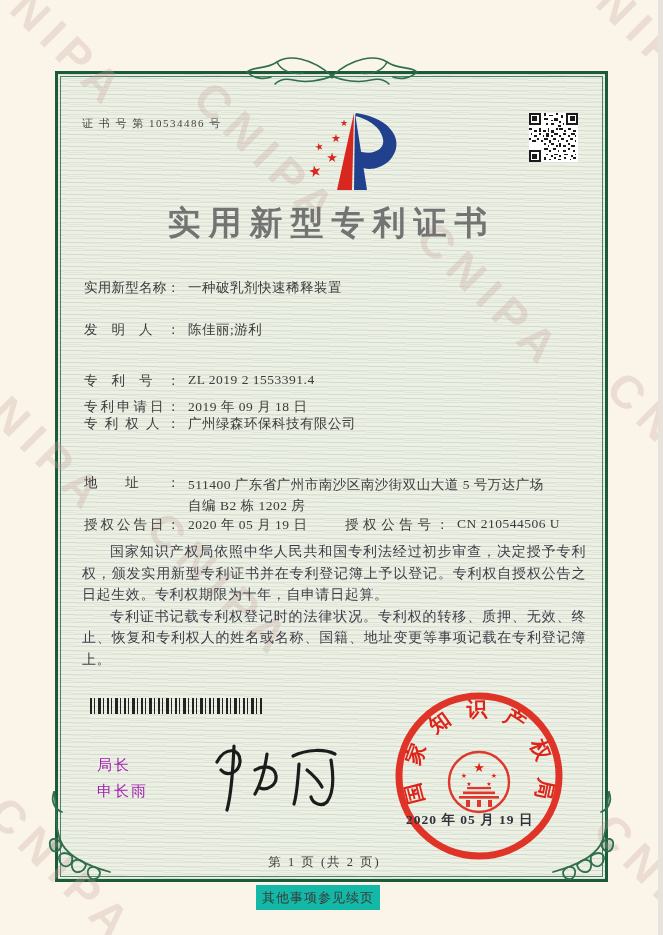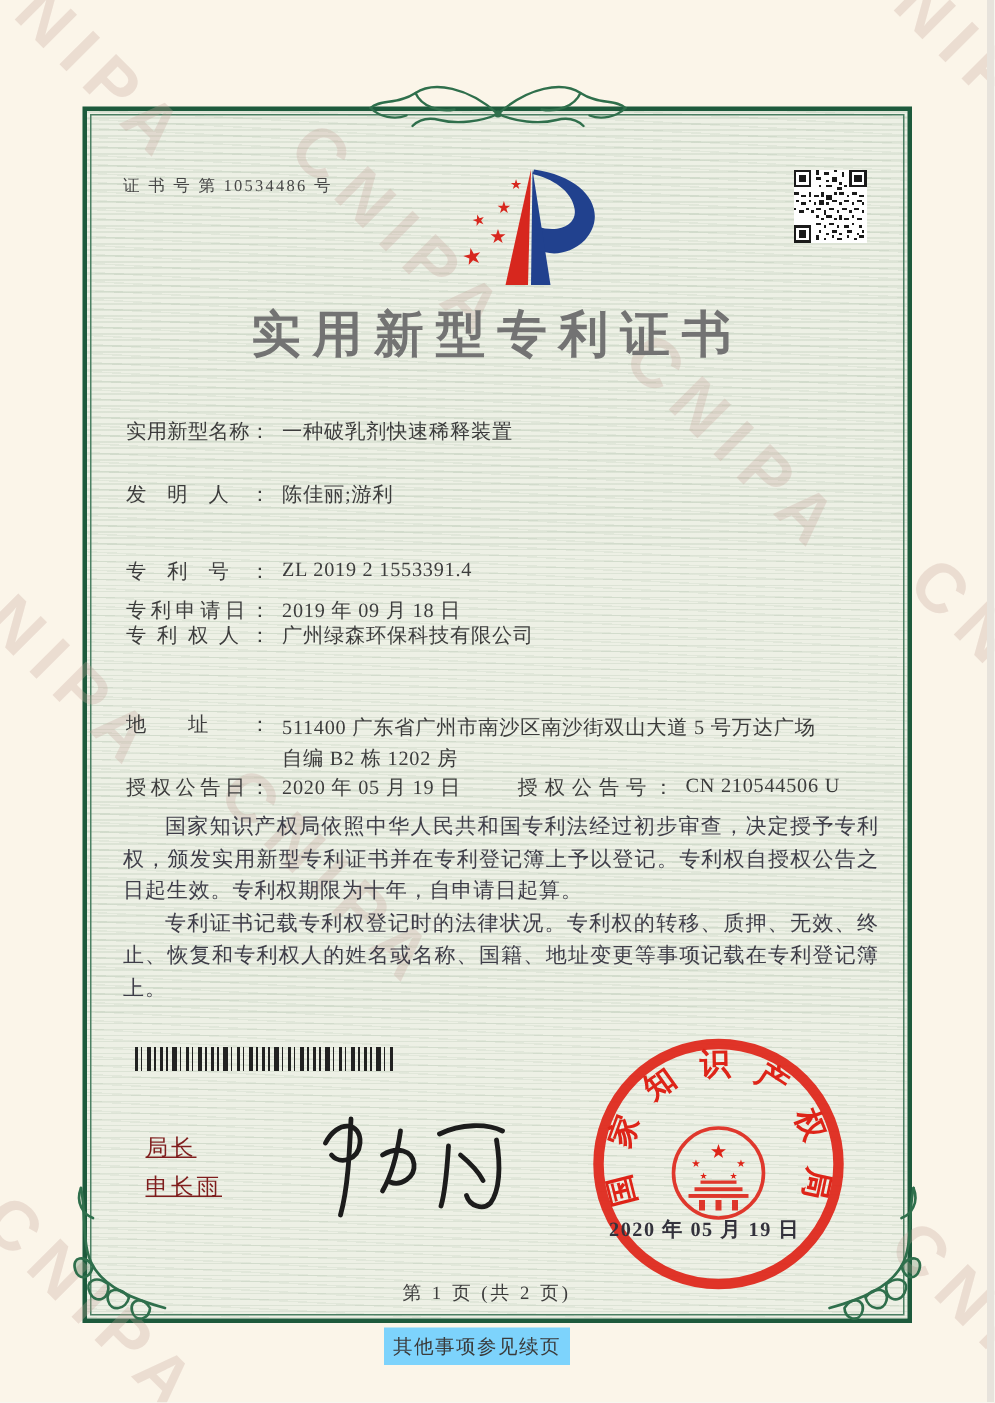--- a/index.html
+++ b/index.html
@@ -26,27 +26,27 @@
   .flabel{display:inline-block;width:96px;text-align:justify;text-align-last:justify;vertical-align:top;}
   .fvalue{margin-left:8px;letter-spacing:0.5px;}
   .fvalue-block{display:inline-block;margin-left:8px;letter-spacing:0.5px;vertical-align:top;line-height:21px;}
   .flabel2{display:inline-block;width:104px;text-align:justify;text-align-last:justify;vertical-align:top;}
   .legal{left:82px;top:541px;width:504px;font-size:14px;line-height:21.5px;color:#3e3d48;
          text-align:justify;letter-spacing:0.6px;}
   .legal p{margin:0;text-indent:2em;}
   .barcode{left:90px;top:698px;width:174px;height:16px;
     background:repeating-linear-gradient(90deg,#222 0 2px,transparent 2px 4px,#222 4px 5px,
       transparent 5px 8px,#222 8px 11px,transparent 11px 13px,#222 13px 14px,transparent 14px 17px);}
-  .signoff{left:97px;font-family:"Liberation Sans",sans-serif;font-size:15px;color:#7f1d1d;
-           letter-spacing:2px;text-decoration:underline;}
+  .signoff{left:97px;font-family:"Liberation Sans",sans-serif;font-size:15px;color:#a21caf;
+           letter-spacing:2px;}
   .seal-date{left:406px;top:811px;z-index:3;font-size:13.5px;color:#33323c;letter-spacing:1px;
              font-weight:bold;}
   .page-info{left:48px;top:854px;width:553px;text-align:center;font-size:12.5px;color:#3c3c3c;
              letter-spacing:2px;}
-  .note-box{left:256px;top:885px;width:124px;height:25px;line-height:25px;background:#7dd3fc;
+  .note-box{left:256px;top:885px;width:124px;height:25px;line-height:25px;background:#14b8a6;
             text-align:center;font-size:13px;color:#3a3a3a;letter-spacing:1px;}
   .edge{right:0;top:0;width:5px;height:935px;background:#e7e3dc;z-index:4;}
 </style>
 </head>
 <body>
 
 <div id="page">
 
   <div class="wm" style="left:-38px;top:8px">CNIPA</div>
   <div class="wm" style="left:548px;top:2px">CNIPA</div>

